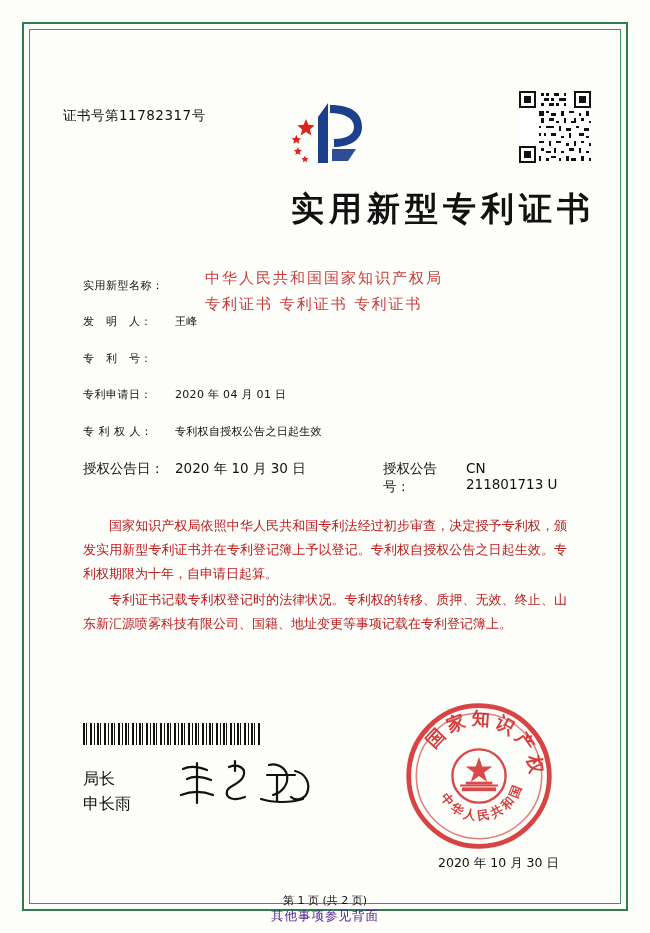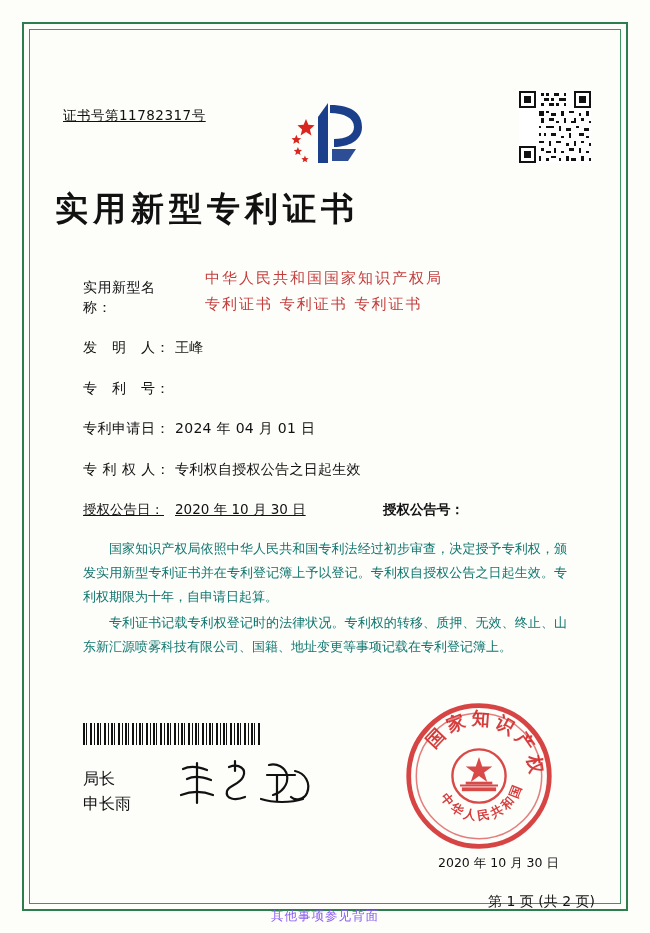--- a/index.html
+++ b/index.html
@@ -61,57 +61,56 @@
     position: relative;
     height: 110px;
   }
   .cert-no {
     position: absolute;
     left: 8px;
     top: 52px;
     font-size: 13.5px;
     letter-spacing: 0.5px;
     color: #111;
-    text-decoration: underline;
   }
   .emblem {
     position: absolute;
     left: 50%;
     transform: translateX(-50%);
     top: 38px;
     width: 110px;
     height: 80px;
   }
   .qr {
     position: absolute;
     right: 4px;
     top: 36px;
     width: 72px;
     height: 72px;
   }
 
   .title {
-    text-align: left;
+    text-align: right;
     font-family: "DejaVu Serif", "Liberation Serif", serif;
     font-weight: bold;
     font-size: 33px;
     letter-spacing: 5px;
     color: #111;
     margin-top: 22px;
   }
 
   .fields {
     margin-top: 46px;
     padding: 0 28px 0 28px;
     position: relative;
   }
   .field {
     display: flex;
     align-items: baseline;
-    font-size: 14px;
+    font-size: 11px;
     line-height: 1.4;
     margin-bottom: 21px;
     color: #111;
   }
   .field .label {
     width: 92px;
     flex: 0 0 92px;
     letter-spacing: 0.5px;
   }
   .field .value {
@@ -121,31 +120,29 @@
   .field-pair {
     display: flex;
     align-items: baseline;
     font-size: 13.5px;
     margin-bottom: 18px;
     color: #111;
   }
   .field-pair .left {
     display: flex;
     flex: 0 0 300px;
-    text-decoration: underline;
   }
   .field-pair .left .label {
     width: 92px;
     flex: 0 0 92px;
     display: flex;
     justify-content: space-between;
   }
   .field-pair .right {
     display: flex;
-    font-weight: bold;
   }
   .field-pair .right .label2 {
     margin-right: 12px;
   }
 
   
   .watermark {
     position: absolute;
     left: 150px;
     top: -12px;
@@ -156,21 +153,21 @@
     opacity: .85;
     pointer-events: none;
     user-select: none;
   }
 
   .paragraphs {
     margin-top: 14px;
     padding: 0 28px;
     font-size: 13px;
     line-height: 1.85;
-    color: #0f766e;
+    color: #b91c1c;
     text-align: justify;
   }
   .paragraphs p {
     margin: 0 0 2px 0;
     text-indent: 2em;
   }
 
   
   .barcode {
     position: absolute;
@@ -216,33 +213,33 @@
     top: 800px;
     font-size: 12.5px;
     color: #111;
   }
 
   .page-num {
     position: absolute;
     left: 0;
     right: 0;
     top: 838px;
-    text-align: right;
-    font-size: 14px;
+    text-align: center;
+    font-size: 11px;
     color: #111;
   }
 
   .footer-note {
     position: absolute;
     left: 0;
     right: 0;
     bottom: 8px;
     text-align: center;
     font-size: 12.5px;
-    color: #8b5cf6;
+    color: #4c1d95;
     letter-spacing: 1px;
   }
 </style>
 </head>
 <body>
 
 <div class="page">
 
   <div class="border-outer"></div>
   <div class="border-inner"></div>
@@ -365,36 +362,37 @@
         <span class="label">发　明　人：</span>
         <span class="value">王峰</span>
       </div>
 
       <div class="field">
         <span class="label">专　利　号：</span>
       </div>
 
       <div class="field">
         <span class="label">专利申请日：</span>
-        <span class="value">2024 年 04 月 01 日</span>
+        <span class="value">2020 年 04 月 01 日</span>
       </div>
 
       <div class="field">
         <span class="label">专 利 权 人：</span>
         <span class="value">专利权自授权公告之日起生效</span>
       </div>
 
 
       <div class="field-pair">
         <span class="left">
           <span class="label">授权公告日：</span>
           <span class="value">2020 年 10 月 30 日</span>
         </span>
         <span class="right">
           <span class="label2">授权公告号：</span>
+          <span class="value">CN 211801713 U</span>
         </span>
       </div>
     </div>
 
     <div class="paragraphs">
       <p>国家知识产权局依照中华人民共和国专利法经过初步审查，决定授予专利权，颁发实用新型专利证书并在专利登记簿上予以登记。专利权自授权公告之日起生效。专利权期限为十年，自申请日起算。</p>
       <p>专利证书记载专利权登记时的法律状况。专利权的转移、质押、无效、终止、山东新汇源喷雾科技有限公司、国籍、地址变更等事项记载在专利登记簿上。</p>
     </div>
 
     <div class="barcode"></div>

